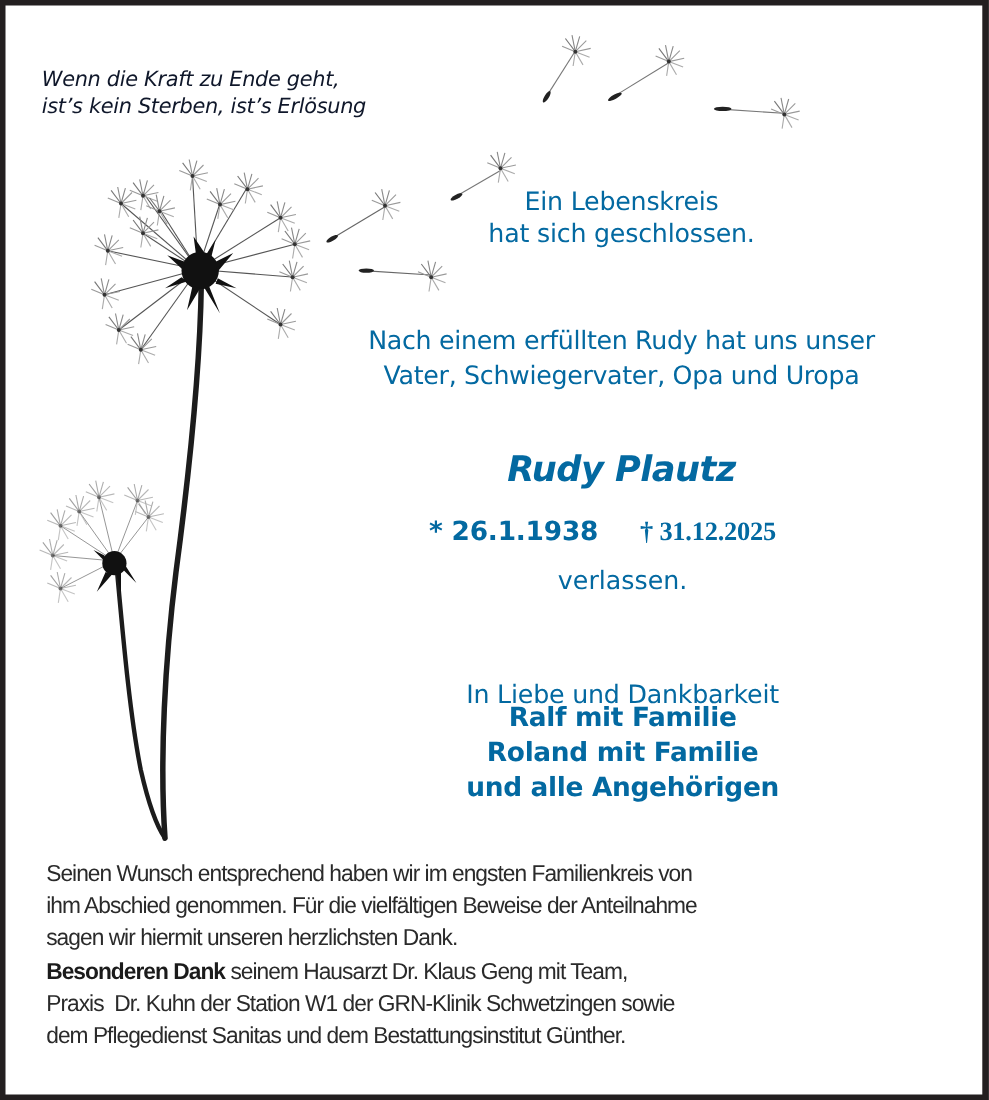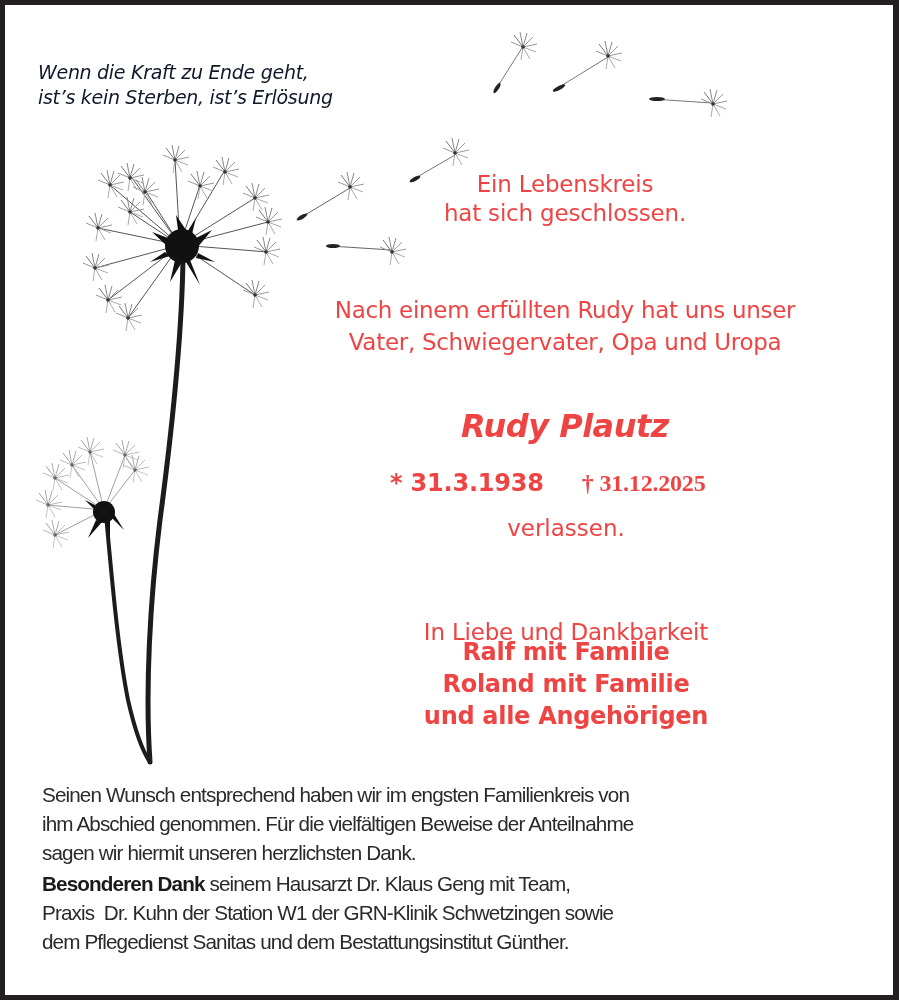--- a/index.html
+++ b/index.html
@@ -1,21 +1,21 @@
 <!DOCTYPE html>
 <html><head>
 <meta charset="utf-8">
 <style>
   html, body { margin: 0; padding: 0; background: #ffffff; }
   body { width: 899px; height: 1000px; position: relative; overflow: hidden; }
   .frame {
     position: absolute; left: 0; top: 0; width: 899px; height: 1000px;
     box-sizing: border-box; border: 5px solid #231f20; border-right-width: 6px; background: #fff;
   }
-  .txt { position: absolute; color: #ef4444; font-family: "DejaVu Sans", sans-serif; white-space: nowrap; }
+  .txt { position: absolute; color: #0369a1; font-family: "DejaVu Sans", sans-serif; white-space: nowrap; }
   .quote {
     left: 38px; top: 60px; font-style: italic; font-size: 19px; line-height: 25px;
     letter-spacing: -0.3px; color: #0f172a;
   }
   .center { text-align: center; }
   .circle { left: 400px; width: 330px; top: 170px; font-size: 23px; line-height: 29px; letter-spacing: -0.2px; }
   .intro { left: 270px; width: 590px; top: 294px; font-size: 23px; line-height: 32px; letter-spacing: -0.3px; }
   .name { left: 380px; width: 370px; top: 396px; font-size: 32px; font-weight: bold; font-style: italic; letter-spacing: -0.5px; line-height: 60px; }
   .dates { left: 390px; top: 468px; font-size: 24px; font-weight: bold; letter-spacing: -0.2px; line-height: 30px; }
   .dates .death { margin-left: 38px; font-family: Liberation Serif, serif; }
@@ -158,21 +158,21 @@
 </div>
 
 <div class="txt center intro">
   <div>Nach einem erfüllten Rudy hat uns unser</div>
   <div>Vater, Schwiegervater, Opa und Uropa</div>
 </div>
 
 <div class="txt center name">Rudy Plautz</div>
 
 <div class="txt dates">
-  <span>* 31.3.1938</span><span class="death">† 31.12.2025</span>
+  <span>* 26.1.1938</span><span class="death">† 31.12.2025</span>
 </div>
 
 <div class="txt center left-text">verlassen.</div>
 
 <div class="txt center love">In Liebe und Dankbarkeit</div>
 
 <div class="txt center mourners">
   <div>Ralf mit Familie</div>
   <div>Roland mit Familie</div>
   <div>und alle Angehörigen</div>

